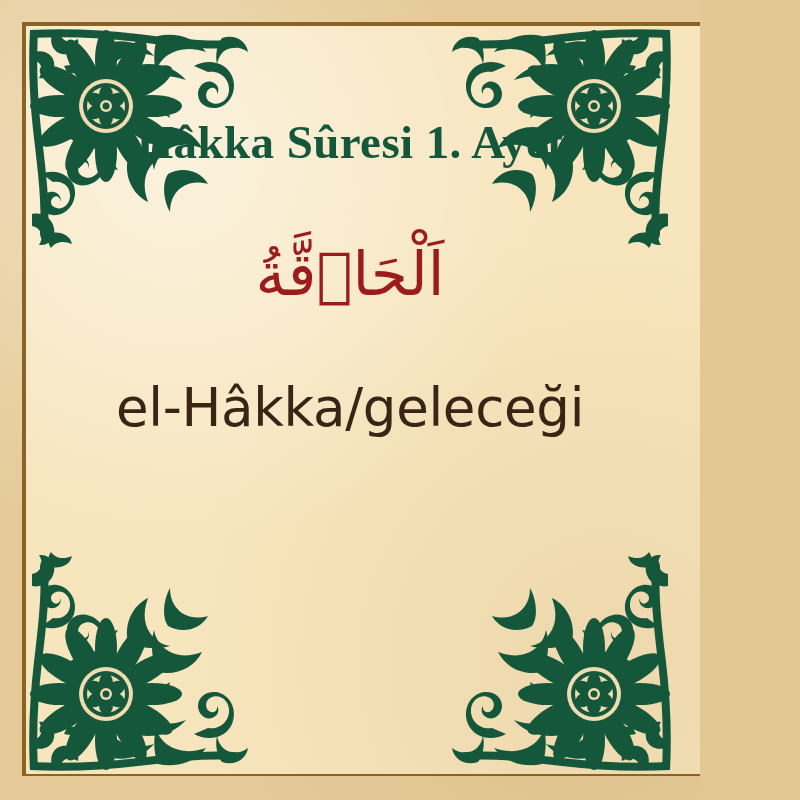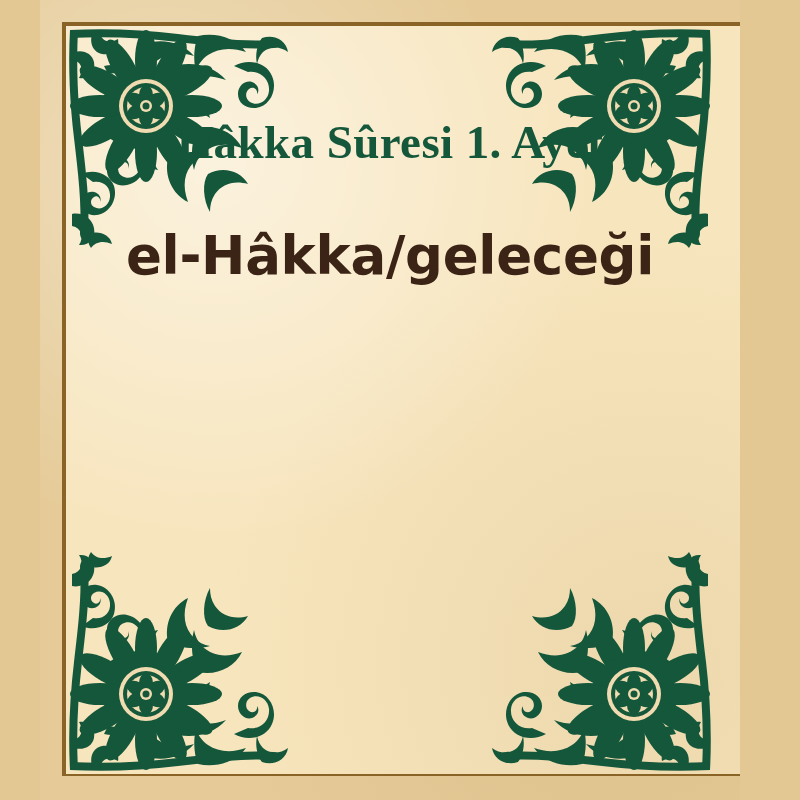--- a/index.html
+++ b/index.html
@@ -8,21 +8,20 @@
     padding: 0;
     background: #e3c894;
   }
   #card {
     position: relative;
     width: 700px;
     height: 800px;
     overflow: hidden;
     background: #e6cb98;
     font-family: "Liberation Sans", sans-serif;
-    margin-left: 40px;
   }
   
   #card::before {
     content: "";
     position: absolute;
     inset: 0;
     background:
       radial-gradient(circle at 18% 22%, rgba(255,255,255,0.35) 0%, rgba(255,255,255,0) 42%),
       radial-gradient(circle at 82% 78%, rgba(160,120,60,0.13) 0%, rgba(160,120,60,0) 48%);
     pointer-events: none;
@@ -111,21 +110,21 @@
     line-height: 1.5;
     text-align: center;
     white-space: nowrap;
   }
 
   .translation {
     margin-top: 58px;
     width: 610px;
     font-family: "DejaVu Sans", "Liberation Sans", sans-serif;
     font-size: 53px;
-    font-weight: 700;
+    font-weight: 400;
     color: #3b2315;
     line-height: 1.18;
     text-align: center;
     letter-spacing: -0.3px;
   }
 </style>
 </head>
 <body>
 
 <div id="card">
@@ -364,19 +363,20 @@
         <path d="M160,166 C174,158 192,162 200,176 C186,172 174,176 167,186 C163,192 162,198 162,204 C155,192 154,174 160,166 Z"></path>
         <path d="M136,96 C148,92 160,98 162,110 C154,104 144,104 137,110 C134,113 132,117 131,122 C129,113 131,102 136,96 Z"></path>
         <path d="M96,136 C92,148 98,160 110,162 C104,154 104,144 110,137 C113,134 117,132 122,131 C113,129 102,131 96,136 Z"></path>
       </g>
     </svg>
   </div>
 
   <div class="content">
     <div class="title">Hâkka Sûresi 1. Ayet</div>
 
+    <div class="arabic">اَلْحَاۤقَّةُ</div>
 
     <div class="translation">
       <div>el-Hâkka/geleceği</div>
     </div>
   </div>
 
 </div>
 
 </body></html>

